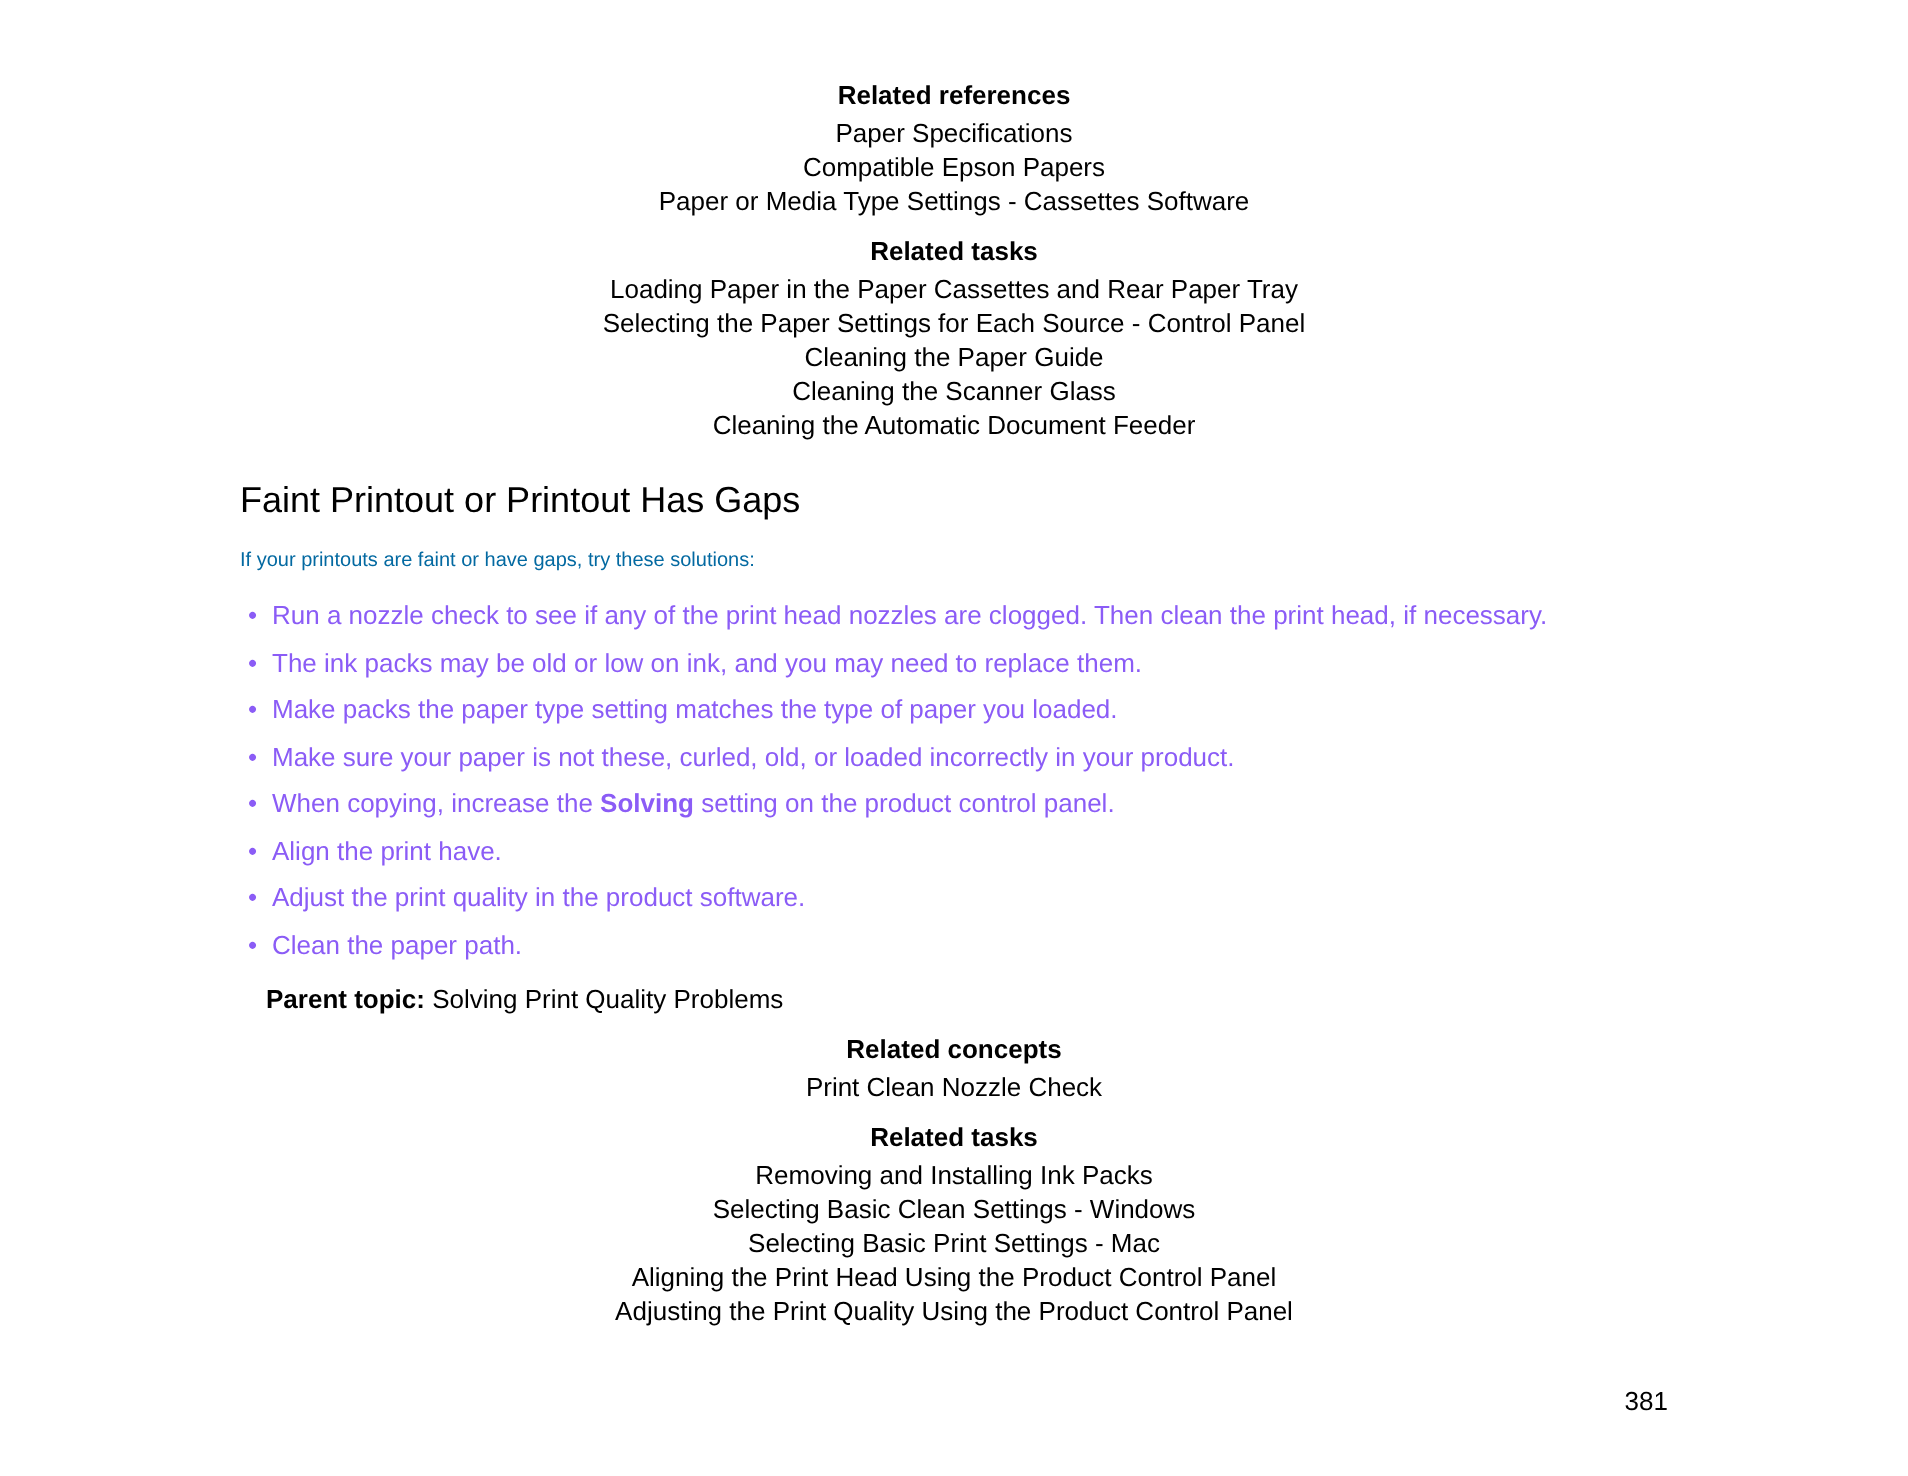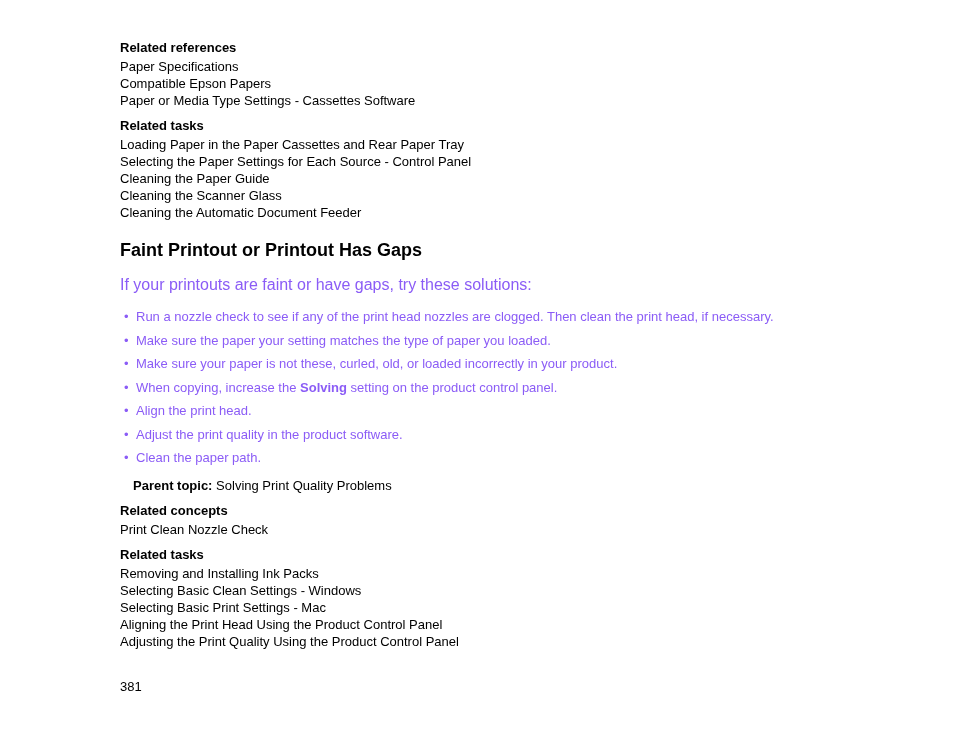--- a/index.html
+++ b/index.html
@@ -35,32 +35,33 @@
     .link {
       color: #000000;
       text-decoration: none;
       display: block;
       margin-bottom: 2px;
       font-size: 13px;
     }
 
     .links-group {
       margin-bottom: 10px;
+      text-align: center;
     }
 
     .section-heading {
       font-size: 18px;
-      font-weight: bold;
+      font-weight: normal;
       color: #000000;
       margin: 20px 0 12px 0;
     }
 
     .body-text {
-      font-size: 16px;
-      color: #8b5cf6;
+      font-size: 10px;
+      color: #0369a1;
       margin-bottom: 10px;
       line-height: 1.5;
     }
 
     .bullet-list {
       margin: 0 0 10px 0;
       padding-left: 0;
       list-style: none;
     }
 
@@ -85,21 +86,21 @@
     }
 
     .parent-topic-line {
       font-size: 13px;
       margin-bottom: 10px;
       color: #000000;
       padding-left: 13px;
     }
 
     .page-number {
-      text-align: left;
+      text-align: right;
       font-size: 13px;
       color: #000000;
       margin-top: 30px;
     }
   </style>
 </head>
 <body>
 
 <div class="page-container">
 
@@ -118,24 +119,25 @@
     <a class="link" href="#">Cleaning the Scanner Glass</a>
     <a class="link" href="#">Cleaning the Automatic Document Feeder</a>
   </div>
 
   <h2 class="section-heading">Faint Printout or Printout Has Gaps</h2>
 
   <p class="body-text">If your printouts are faint or have gaps, try these solutions:</p>
 
   <ul class="bullet-list">
     <li>Run a nozzle check to see if any of the print head nozzles are clogged. Then clean the print head, if necessary.</li>
-    <li>Make sure the paper your setting matches the type of paper you loaded.</li>
+    <li>The ink packs may be old or low on ink, and you may need to replace them.</li>
+    <li>Make packs the paper type setting matches the type of paper you loaded.</li>
     <li>Make sure your paper is not these, curled, old, or loaded incorrectly in your product.</li>
     <li>When copying, increase the <span class="bold-inline">Solving</span> setting on the product control panel.</li>
-    <li>Align the print head.</li>
+    <li>Align the print have.</li>
     <li>Adjust the print quality in the product software.</li>
     <li>Clean the paper path.</li>
   </ul>
 
   <p class="parent-topic-line">
     <span class="bold-inline">Parent topic:</span>
     <a class="link" style="display:inline;" href="#">Solving Print Quality Problems</a>
   </p>
 
   <div class="links-group">

